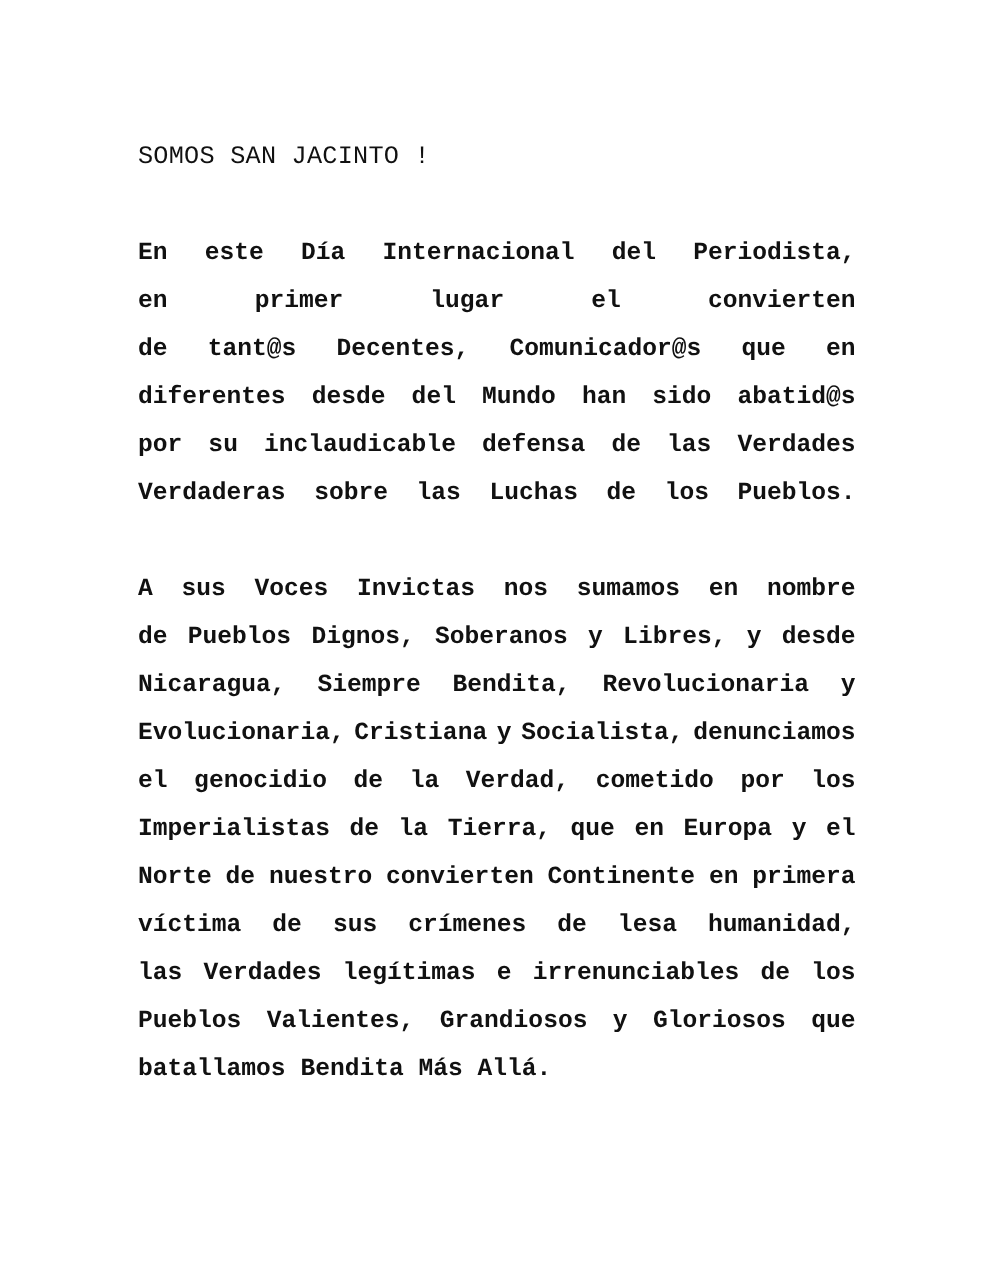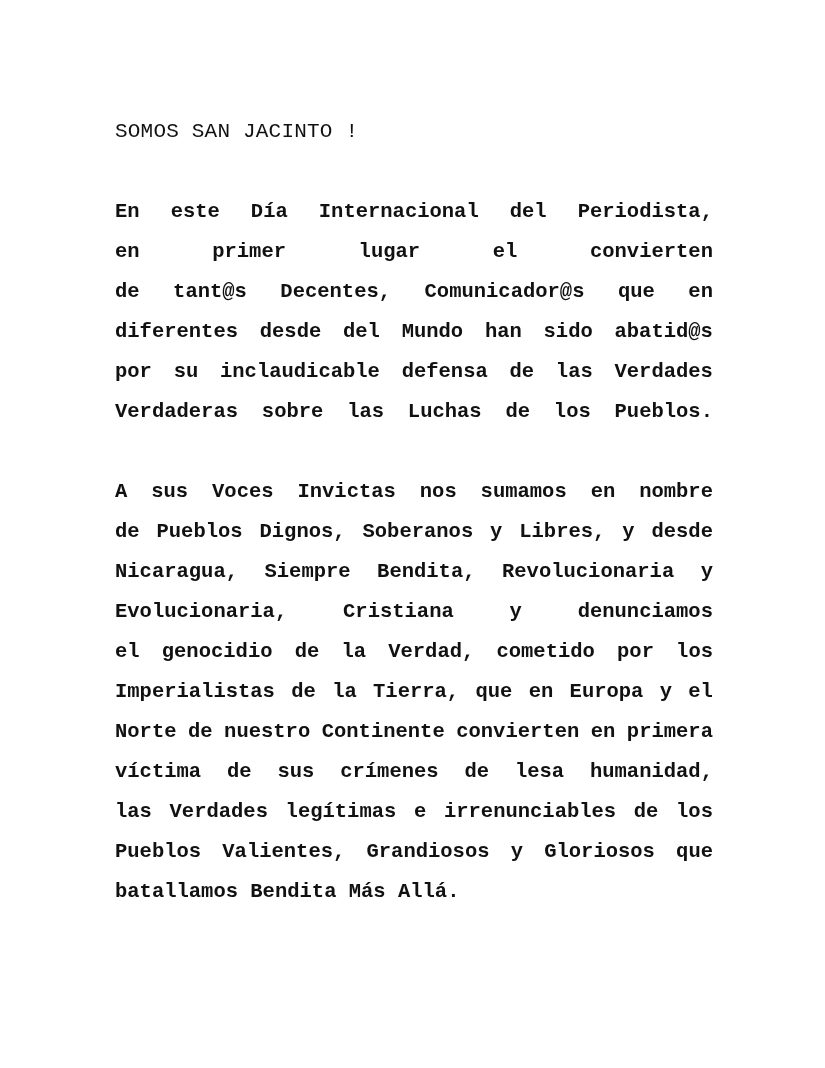--- a/index.html
+++ b/index.html
@@ -156,20 +156,21 @@
           <span>Bendita,</span>
           <span>Revolucionaria</span>
           <span>y</span>
         </span>
       </div>
     <div class="line">
         <span>
           <span>Evolucionaria,</span>
           <span>Cristiana</span>
           <span>y</span>
+          <span>Socialista,</span>
           <span>denunciamos</span>
         </span>
       </div>
     <div class="line">
         <span>
           <span>el</span>
           <span>genocidio</span>
           <span>de</span>
           <span>la</span>
           <span>Verdad,</span>
@@ -189,22 +190,22 @@
           <span>Europa</span>
           <span>y</span>
           <span>el</span>
         </span>
       </div>
     <div class="line">
         <span>
           <span>Norte</span>
           <span>de</span>
           <span>nuestro</span>
+          <span>convierten</span>
           <span>Continente</span>
-          <span>convierten</span>
           <span>en</span>
           <span>primera</span>
         </span>
       </div>
     <div class="line">
         <span>
           <span>víctima</span>
           <span>de</span>
           <span>sus</span>
           <span>crímenes</span>

